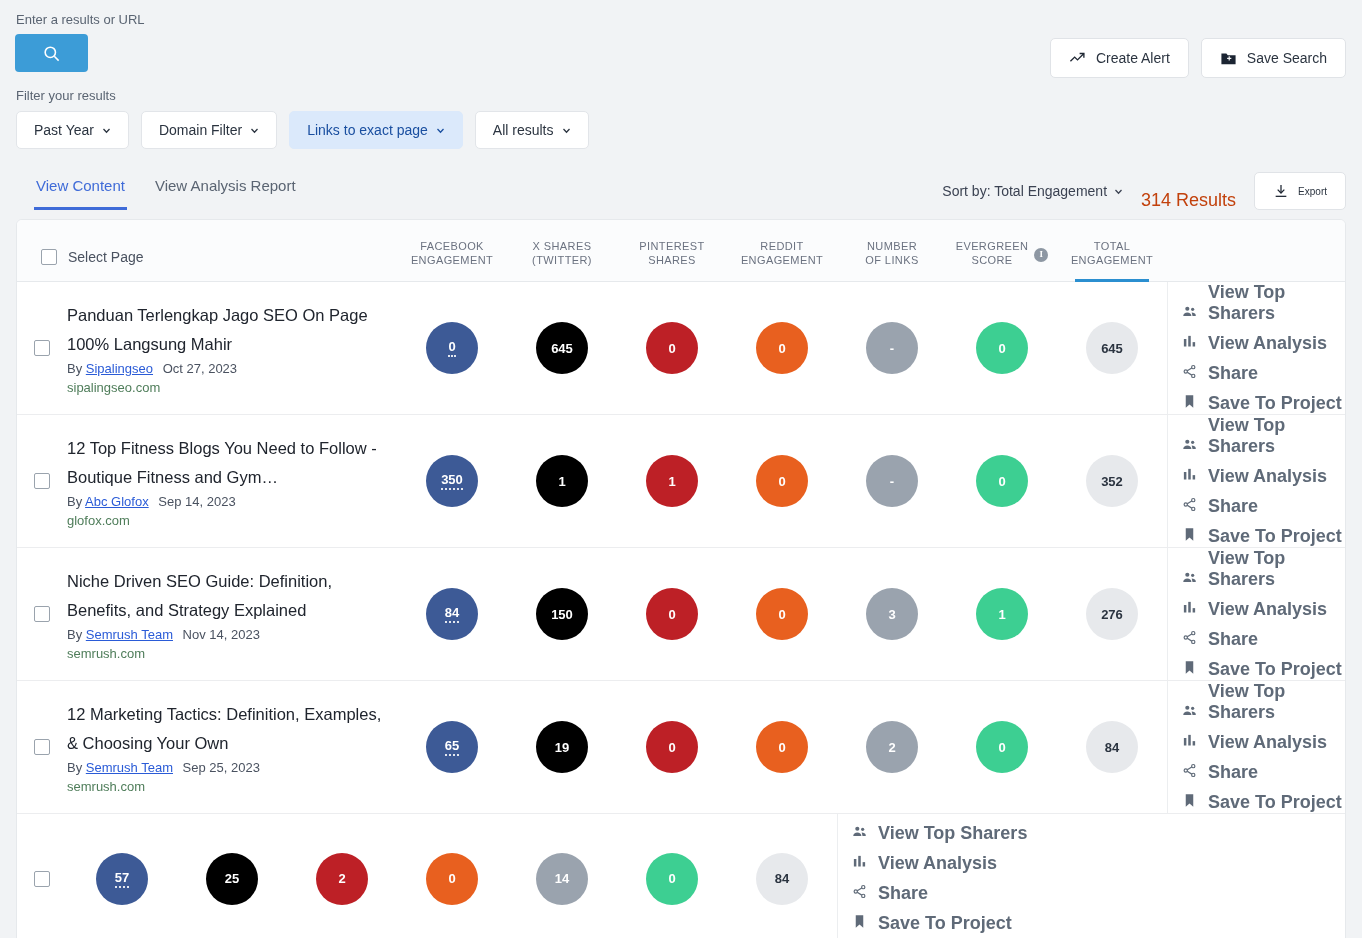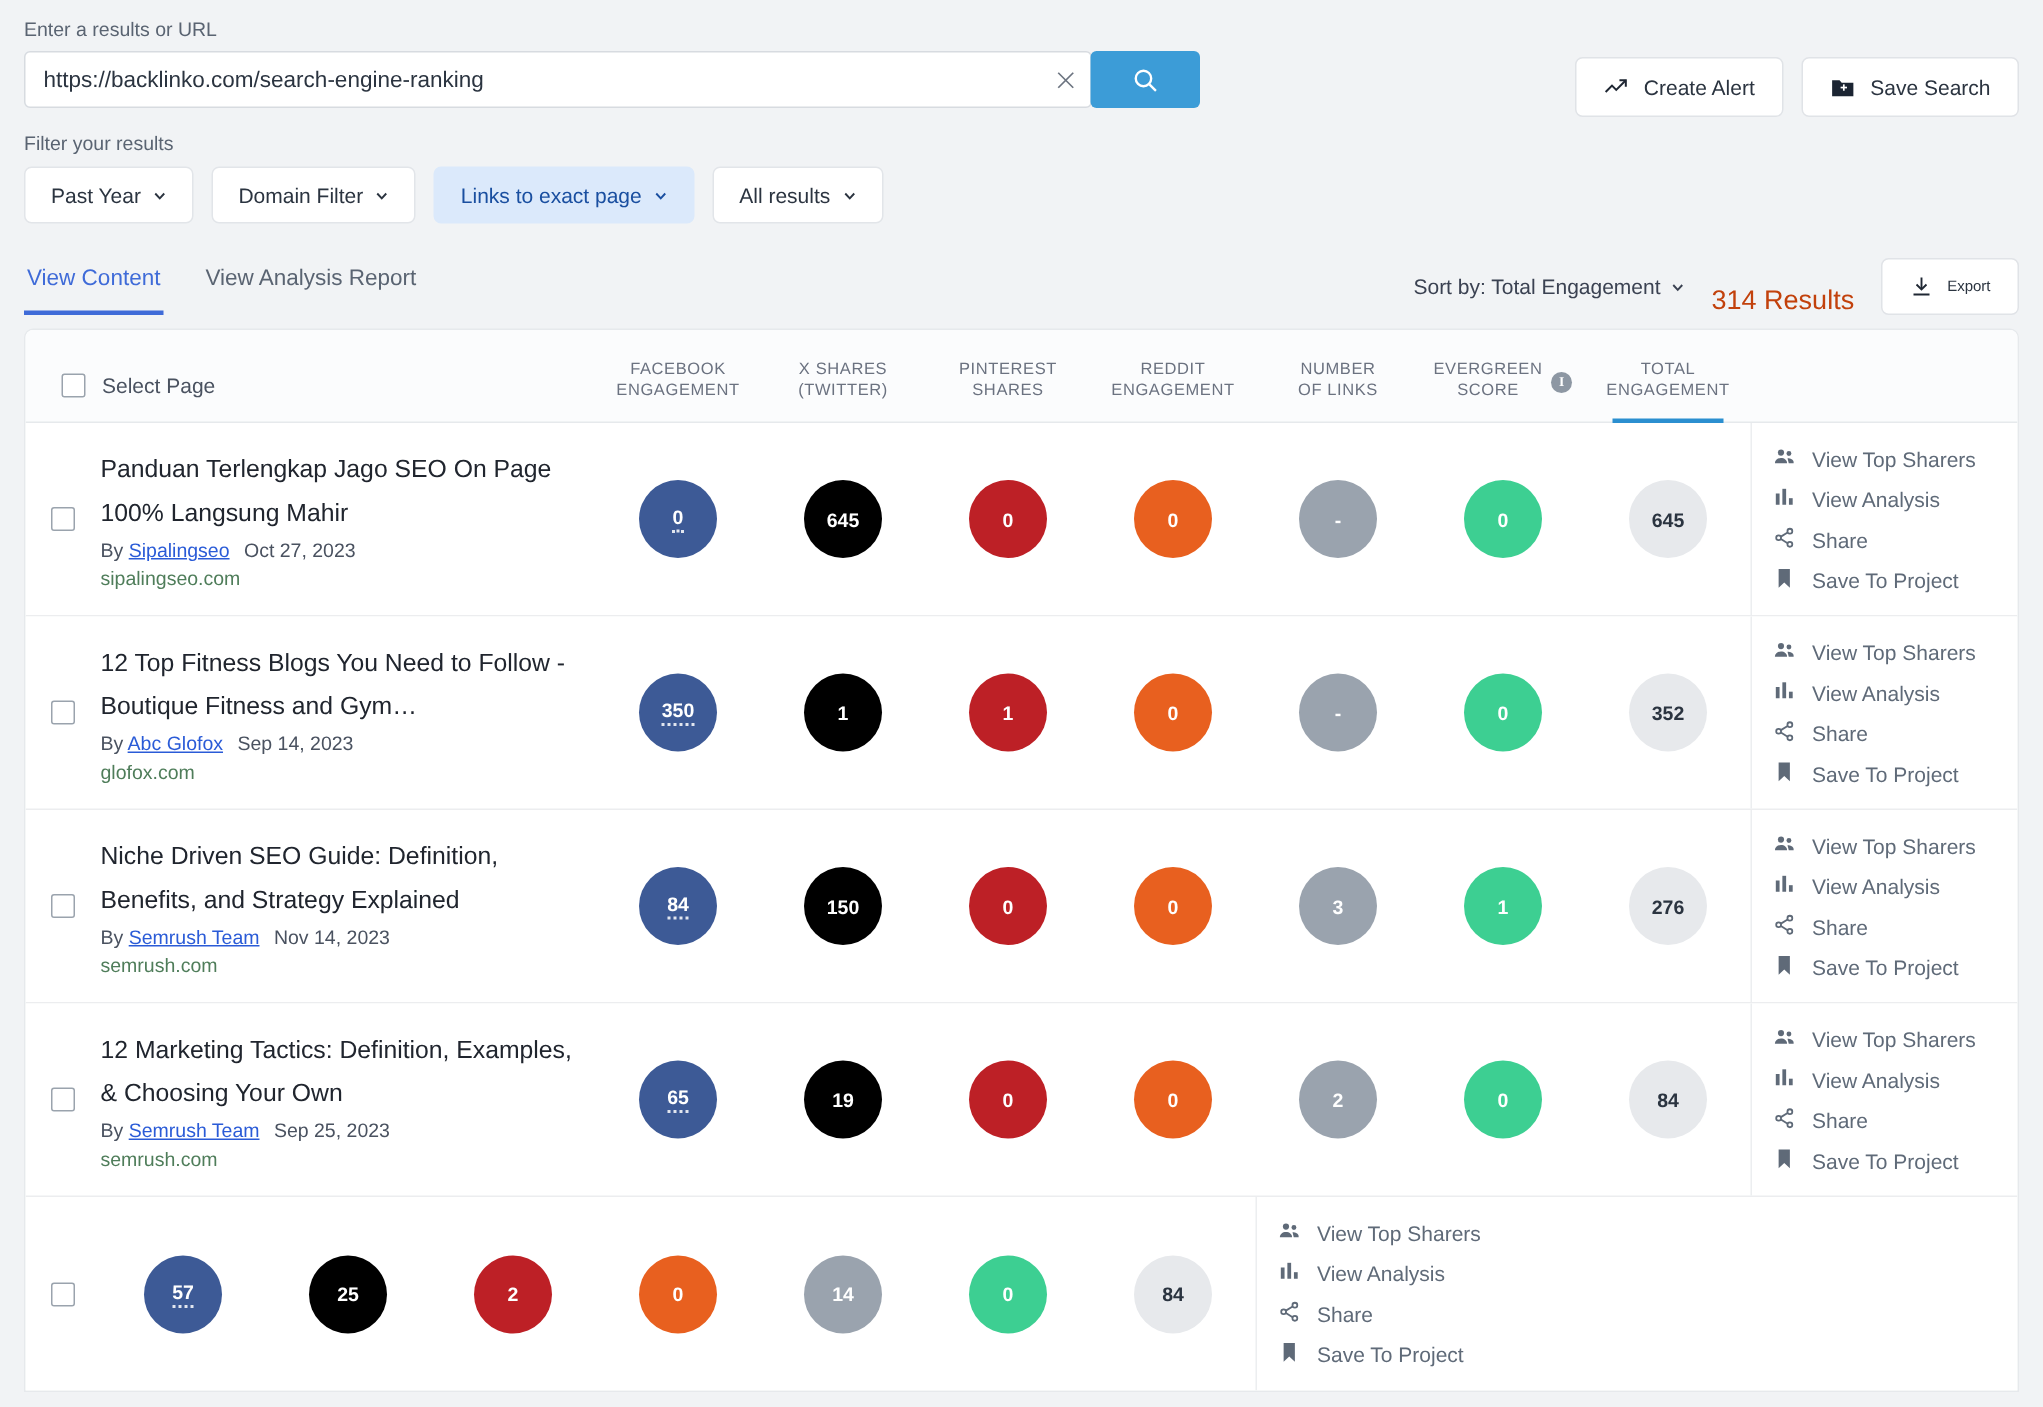--- a/index.html
+++ b/index.html
@@ -52,21 +52,21 @@
   .chip {
     height:38px; background:#fff; border:1px solid #e2e5e9; border-radius:5px;
     display:flex; align-items:center; gap:8px; padding:0 17px;
     font-size:14px; color:#2b3440; cursor:pointer; white-space:nowrap;
   }
   .chip.active { background:#dbe9fb; border-color:#dbe9fb; color:#1a4fa0; }
   .caret { width:9px; height:9px; flex:none; }
 
   
   .tabs-row { margin-top:22px; padding:0 16px; position:relative; height:48px; }
-  .tabs { display:flex; gap:26px; height:100%; align-items:flex-start; }
+  .tabs { display:flex; gap:26px; height:100%; align-items:flex-start;margin-left:18px; }
   .tab {
     font-size:15px; color:#5a6472; padding:6px 2px 13px 2px;
     cursor:pointer; border-bottom:3px solid transparent; white-space:nowrap;
   }
   .tab.active { color:#3f6bd8; border-bottom-color:#3f6bd8; }
   .tabs-right {
     position:absolute; right:16px; top:0;
     display:flex; align-items:center; gap:18px;
   }
   .sortby { font-size:14px; color:#3b4252; display:flex; align-items:center; gap:7px; cursor:pointer; }
@@ -136,40 +136,31 @@
     font-size:13px; font-weight:bold; color:#fff;
   }
   .bubble.underline span { border-bottom:2px dotted rgba(255,255,255,.85); padding-bottom:1px; }
   .bubble.total { background:#e7e9ec; color:#2b3440; }
 
   .row-actions {
     flex:1; padding-left:14px; display:flex; flex-direction:column; gap:9px;
     border-left:1px solid #eceef0; align-self:stretch; justify-content:center;
   }
   .action {
-    display:flex; align-items:center; gap:11px;
-    font-size:14px; color:#5f6a78; cursor:pointer;
+    display:flex; align-items:flex-end; gap:11px;
+    font-size:18px; color:#5f6a78; cursor:pointer;font-weight:bold;
   }
   .action svg { width:15px; height:15px; flex:none; color:#5f6a78; }
 </style>
 </head>
 <body>
 
 <div class="top">
   <div class="field-label">Enter a results or URL</div>
   <div class="search-row">
-    <div class="search-box">
-      <input class="search-input" value="https://backlinko.com/search-engine-ranking" placeholder="Enter a domain or URL" style="">
-      <div class="clear-btn">
-        <svg viewBox="0 0 24 24" fill="none" stroke="currentColor" stroke-width="1.8">
-          <line x1="4" y1="4" x2="20" y2="20"></line>
-            <line x1="20" y1="4" x2="4" y2="20"></line>
-        </svg>
-      </div>
-    </div>
     <button class="search-btn">
       <svg viewBox="0 0 24 24" fill="none" stroke="#fff" stroke-width="2">
         <circle cx="10.5" cy="10.5" r="6.5"></circle>
           <line x1="15.5" y1="15.5" x2="21" y2="21"></line>
       </svg>
     </button>
   </div>
 
   <div class="top-actions">
     <div class="tbtn">

